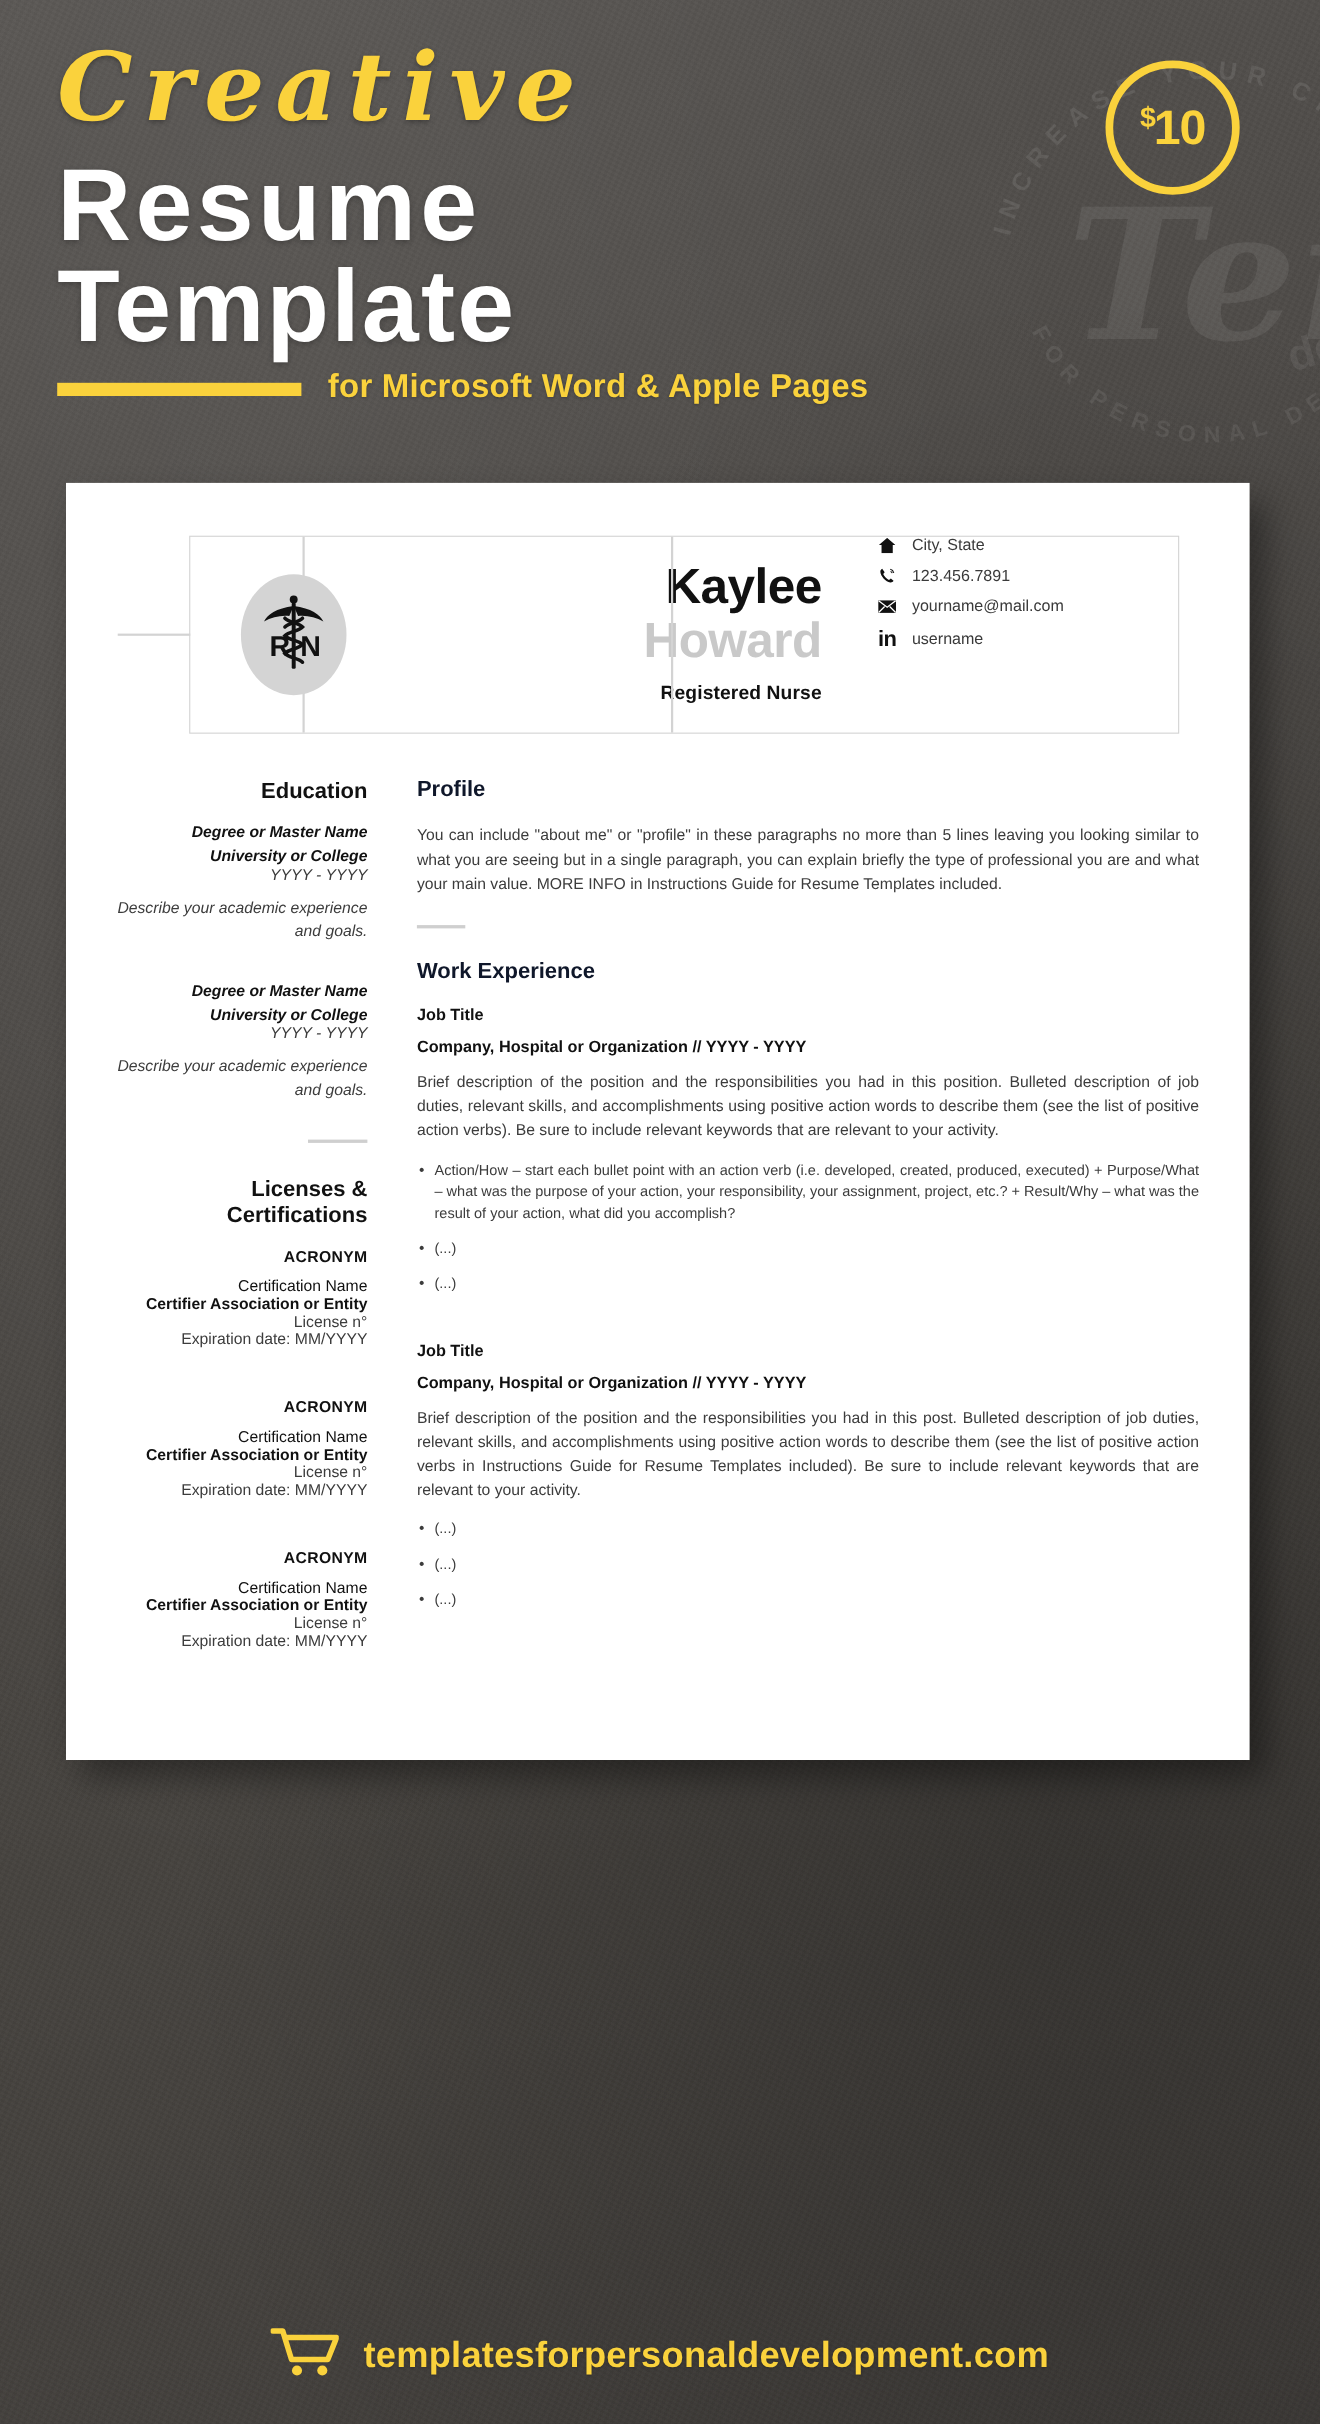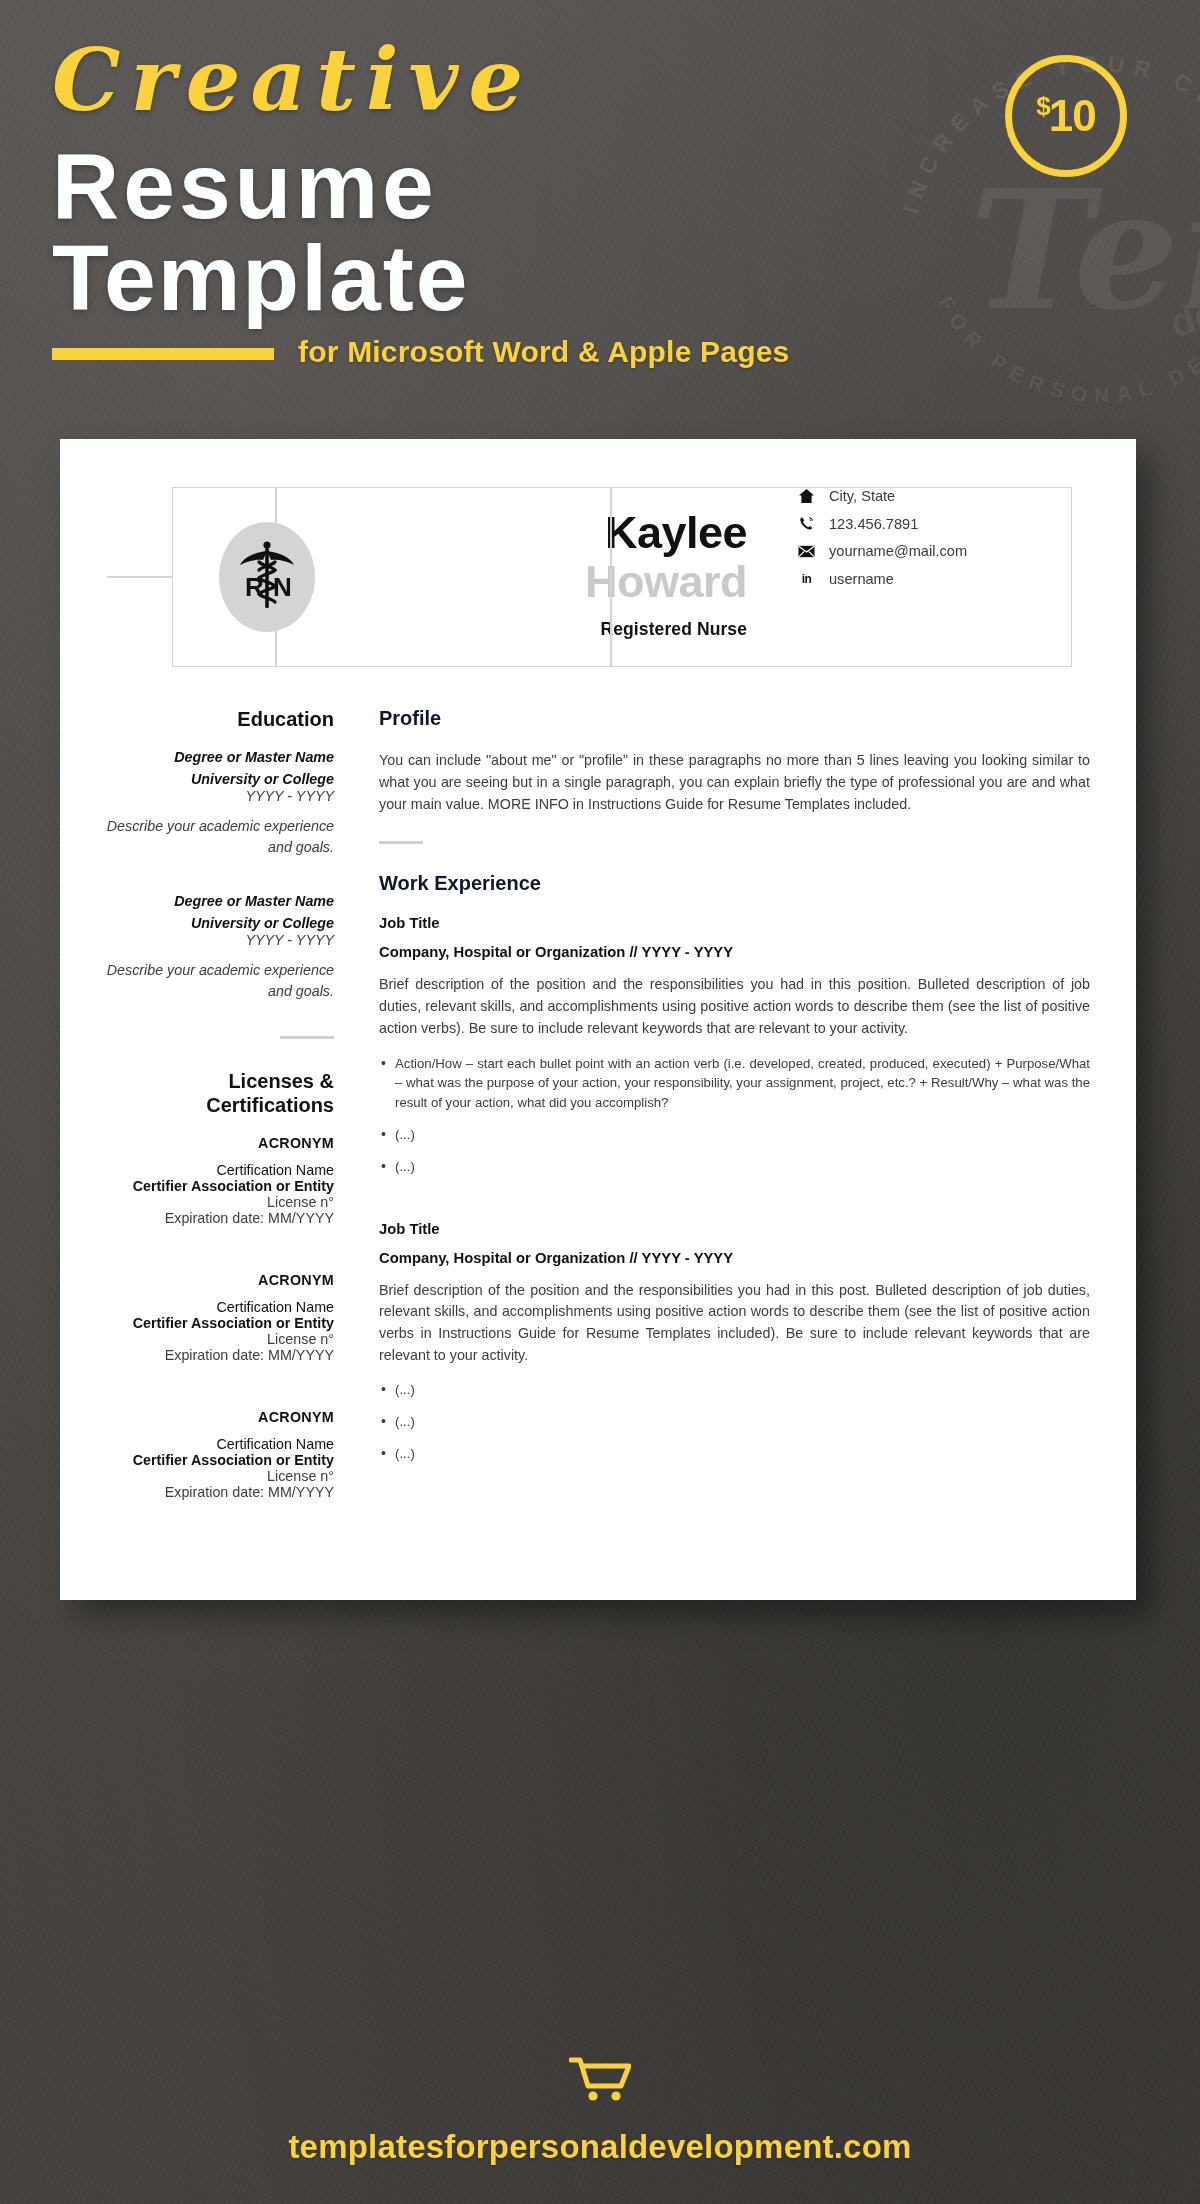--- a/index.html
+++ b/index.html
@@ -229,21 +229,21 @@
     width: 19px;
     display: flex;
     align-items: center;
     justify-content: center;
     color: #111;
     flex: 0 0 19px;
   }
   .contact-ico svg { display:block; }
   .contact-ico .li {
     font-weight: bold;
-    font-size: 12px;
+    font-size: 20px;
     letter-spacing: -0.5px;
     line-height: 1;
   }
   .contact-txt {
     font-size: 14.6px;
     color: #3a3a3a;
   }
 
   
   .res-body {
@@ -380,21 +380,20 @@
     position: absolute;
     left: 0;
     right: 0;
     bottom: 38px;
     z-index: 3;
     display: flex;
     align-items: center;
     justify-content: center;
     gap: 22px;
     padding: 0 40px;
-    flex-direction: column;
   }
   .cart-icon { flex: 0 0 auto; }
   .footer-url {
     font-size: 33px;
     font-weight: bold;
     color: #fad23c;
     letter-spacing: 0.2px;
     white-space: nowrap;
     text-shadow: 0 1px 3px rgba(0,0,0,0.25);
   }

